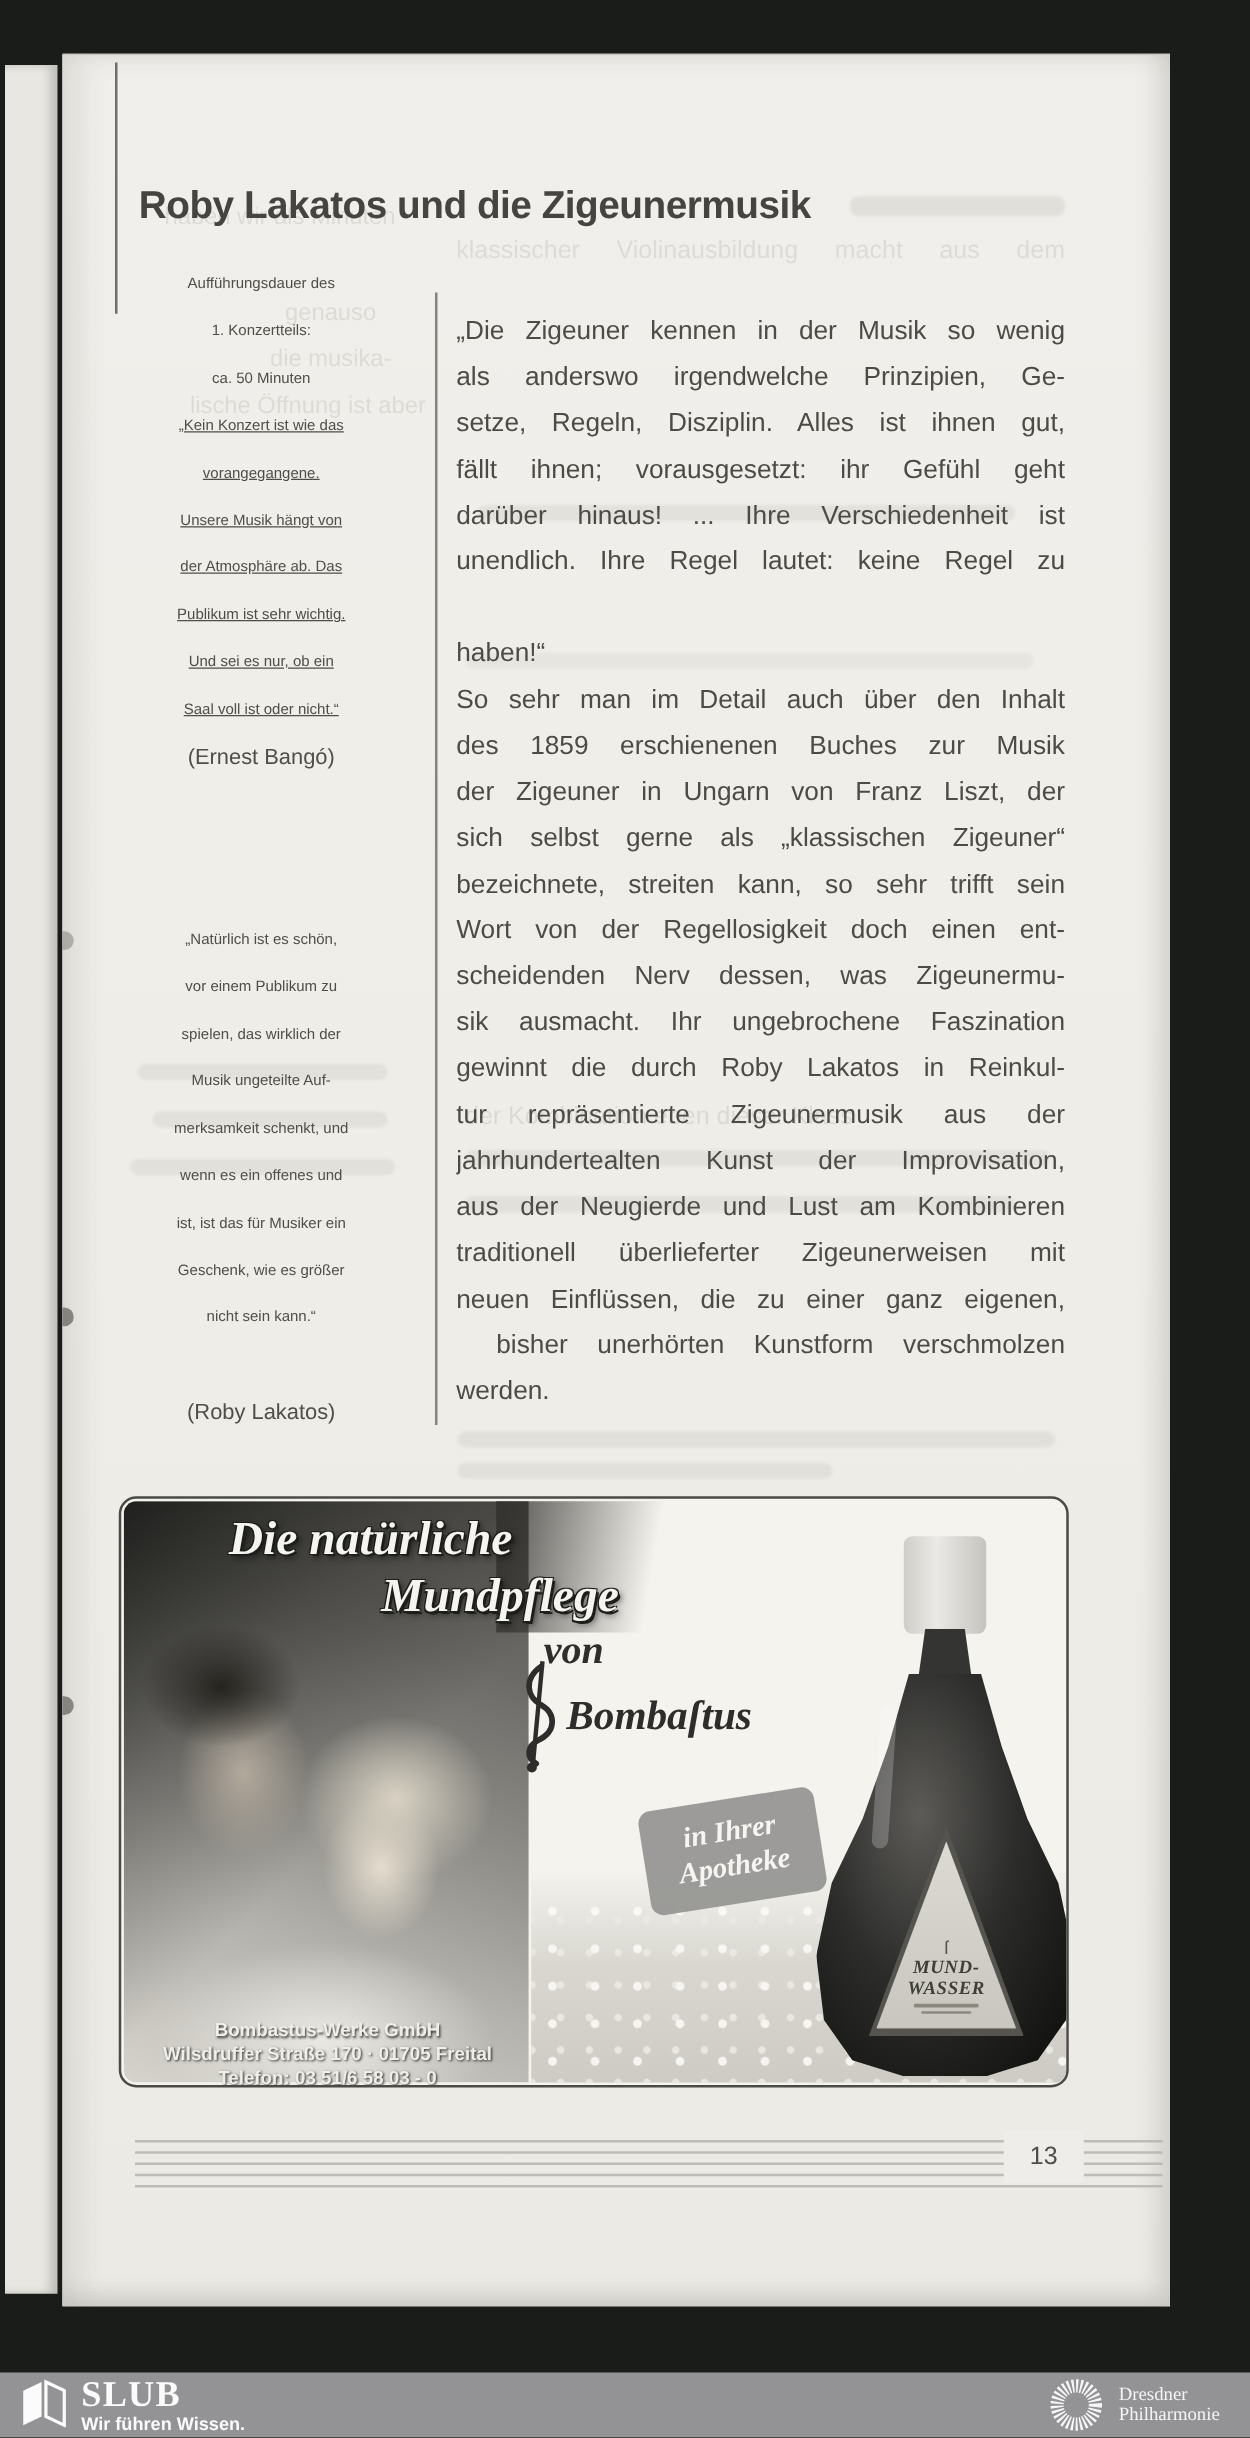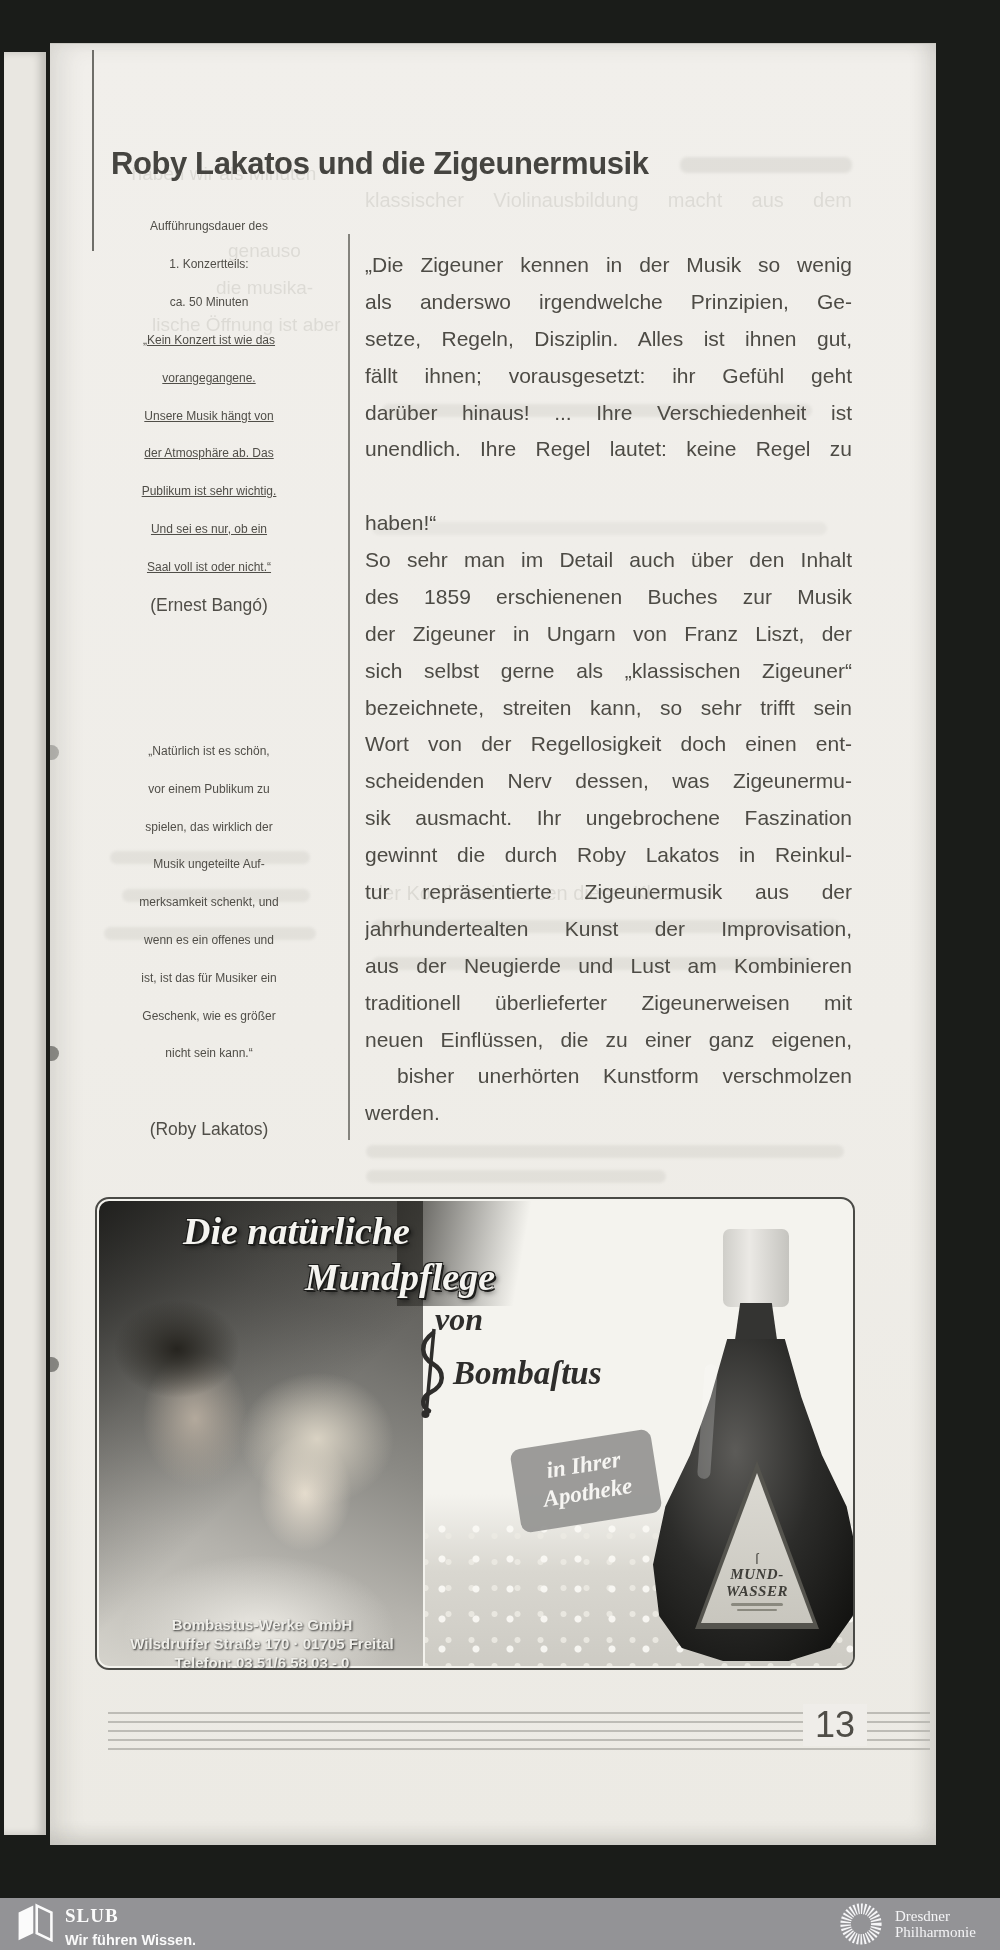--- a/index.html
+++ b/index.html
@@ -47,21 +47,21 @@
   
   .bleed{color:#7e7d73;opacity:.17;filter:blur(.6px);white-space:nowrap;font-size:19px;}
   .bleed-c{text-align:center;}
   .bleed-wide{left:365px;width:487px;font-size:20px;text-align:justify;text-align-last:justify;
         white-space:normal;}
   .bleed-stripe{height:13px;background:#88877d;opacity:.12;filter:blur(1.4px);border-radius:7px;}
 
   
   .staff{left:108px;width:822px;height:1.5px;background:#b5b4ae;opacity:.85;}
   .page-number{left:803px;top:1704px;width:64px;height:42px;line-height:42px;
-        text-align:center;font-size:36px;color:#4f4d47;background:#efede9;}
+        text-align:center;font-size:20px;color:#4f4d47;background:#efede9;}
 
   
   .ad{left:95px;top:1197px;width:760px;height:473px;border:2px solid #4a4a46;
       border-radius:14px;background:#f4f3ee;overflow:hidden;}
   .ad-photo{left:2px;top:2px;width:324px;height:465px;border-radius:10px 0 0 10px;
       background:
         radial-gradient(90px 70px at 78px 148px,#26241f 0%,rgba(38,36,31,0) 70%),
         radial-gradient(70px 90px at 96px 218px,#b3a99c 0%,rgba(179,169,156,0) 75%),
         radial-gradient(110px 95px at 218px 238px,#d9d2c3 0%,rgba(217,210,195,0) 70%),
         radial-gradient(62px 78px at 206px 292px,#e7decf 0%,rgba(231,222,207,0) 75%),
@@ -117,21 +117,21 @@
       font-size:15px;line-height:17px;color:#3f3e39;letter-spacing:.5px;}
   .label-bar{width:52px;height:2.5px;background:#8a897f;margin-top:3px;border-radius:2px;}
   .ad-address{left:20px;top:416px;width:290px;text-align:center;color:#efeee9;
       font-size:15px;font-weight:bold;line-height:19px;
       text-shadow:1px 1px 2px rgba(0,0,0,.75);}
 
   
   .footer-bar{left:0;top:1898px;width:1000px;height:52px;background:#939396;}
   .slub{left:16px;top:1902px;display:flex;gap:11px;align-items:flex-start;}
   .slub *{position:static;}
-  .slub-name{font-family:"Liberation Serif",serif;font-weight:bold;font-size:19px;
+  .slub-name{font-family:"Liberation Serif",serif;font-weight:bold;font-size:29px;
       line-height:28px;color:#fbfbfb;letter-spacing:1px;}
   .slub-tagline{font-size:14.5px;font-weight:bold;color:#fafafa;margin-top:2px;}
   .phil{left:838px;top:1899px;display:flex;gap:11px;align-items:center;height:50px;}
   .phil *{position:static;}
   .phil-text{font-family:"Liberation Serif",serif;font-size:15px;line-height:16.5px;
       color:#f4f4f6;}
 </style>
 </head>
 <body>
 

